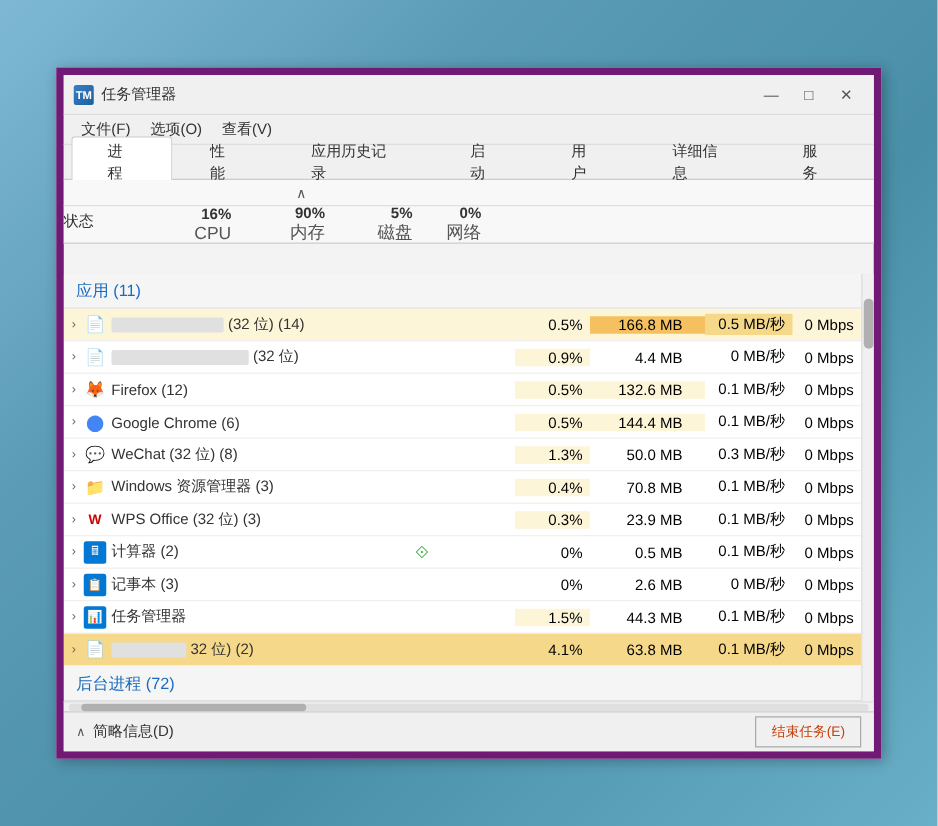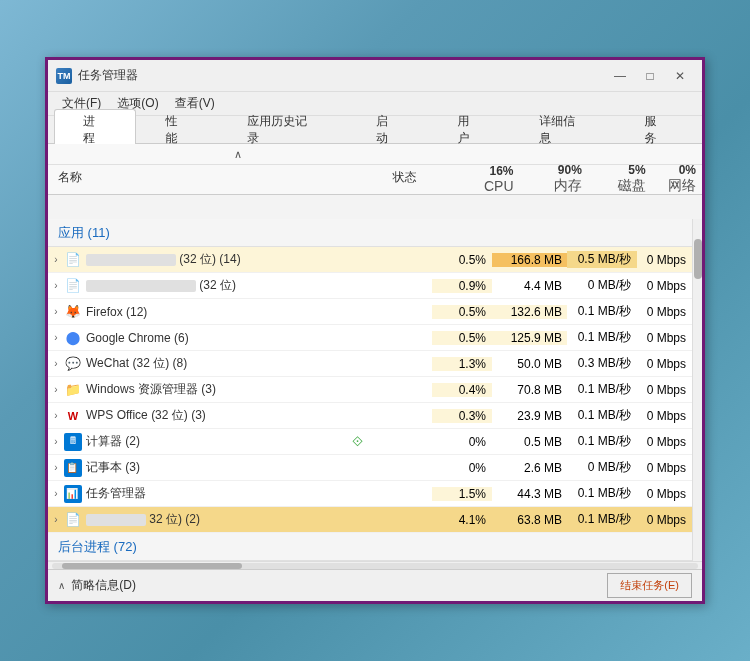--- a/index.html
+++ b/index.html
@@ -9,21 +9,21 @@
       background: linear-gradient(135deg, #7eb8d4 0%, #5a9ab5 30%, #4a8fa8 60%, #6aafc8 100%);
       display: flex;
       align-items: center;
       justify-content: center;
       font-family: 'Microsoft YaHei', 'SimHei', sans-serif;
       font-size: 12px;
     }
     .window {
       width: 660px;
       background: #f3f3f3;
-      border: 3px solid #701a75;
+      border: 6px solid #701a75;
       box-shadow: 2px 2px 10px rgba(0,0,0,0.3);
       display: flex;
       flex-direction: column;
       justify-content: flex-end;
     }
     .title-bar {
       background: #f0f0f0;
       height: 32px;
       display: flex;
       align-items: center;
@@ -258,23 +258,23 @@
       align-items: center;
       gap: 4px;
     }
     .row-cpu {
       width: 60px;
       text-align: right;
       padding-right: 6px;
       font-size: 12px;
     }
     .row-mem {
-      width: 75px;
-      text-align: right;
-      padding-right: 5px;
+      width: 92px;
+      text-align: right;
+      padding-right: 18px;
       font-size: 12px;
     }
     .row-disk {
       width: 70px;
       text-align: right;
       padding-right: 6px;
       font-size: 12px;
     }
     .row-net {
       width: 55px;
@@ -406,23 +406,20 @@
     <div class="tab-item">服务</div>
   </div>
 
   <div class="column-header-area">
     <div class="sort-row">
       <div class="sort-arrow">
         <span>∧</span>
       </div>
     </div>
     <div class="col-headers">
-      <div class="col-name">
-        <span>名称</span>
-      </div>
       <div class="col-status">
         <span>状态</span>
       </div>
       <div class="col-cpu">
         <span class="col-pct">16%</span>
         <span class="col-label">CPU</span>
       </div>
       <div class="col-mem">
         <span class="col-pct">90%</span>
         <span class="col-label">内存</span>
@@ -483,21 +480,21 @@
         <div class="row-disk">0.1 MB/秒</div>
         <div class="row-net">0 Mbps</div>
       </div>
 
       <div class="table-row">
         <div class="row-expand">›</div>
         <div class="row-icon" style="color:#4285f4;">⬤</div>
         <div class="row-name">Google Chrome (6)</div>
         <div class="row-status"></div>
         <div class="row-cpu cpu-low">0.5%</div>
-        <div class="row-mem mem-low">125.9 MB</div>
+        <div class="row-mem mem-low">144.4 MB</div>
         <div class="row-disk">0.1 MB/秒</div>
         <div class="row-net">0 Mbps</div>
       </div>
 
       <div class="table-row">
         <div class="row-expand">›</div>
         <div class="row-icon" style="color:#07c160;">💬</div>
         <div class="row-name">WeChat (32 位) (8)</div>
         <div class="row-status"></div>
         <div class="row-cpu cpu-low">1.3%</div>

